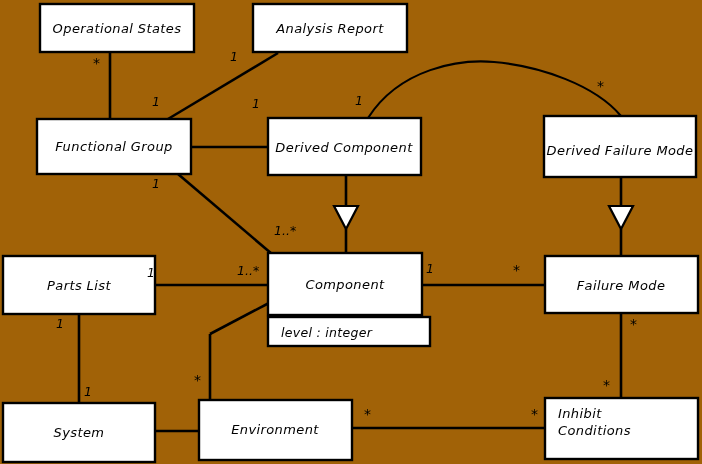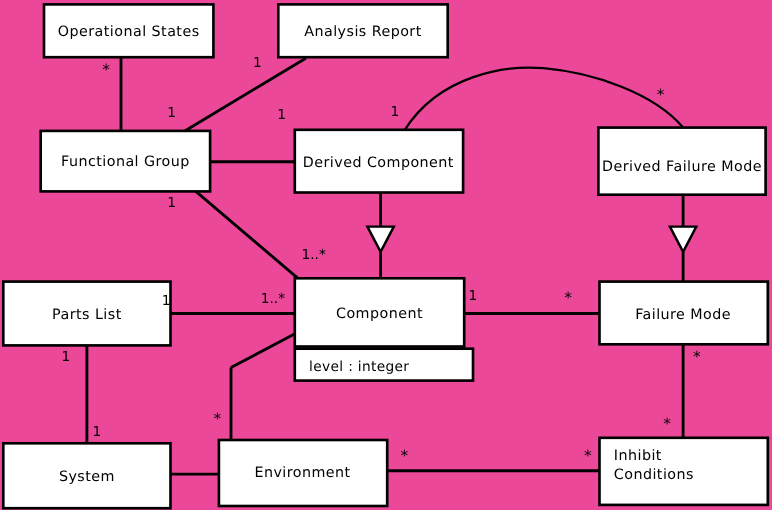--- a/index.html
+++ b/index.html
@@ -4,23 +4,24 @@
 <style>
   html, body {
     margin: 0;
     padding: 0;
     background: #ffffff;
   }
   #diagram-root {
     position: relative;
     width: 702px;
     height: 464px;
-    background: #ec4899;
+    background: #a16207;
     font-family: "DejaVu Sans", sans-serif;
     overflow: hidden;
+    font-style: italic;
   }
   svg#uml-canvas {
     display: block;
     width: 702px;
     height: 464px;
   }
   .cls-box {
     fill: #ffffff;
     stroke: #000000;
     stroke-width: 2.4;

